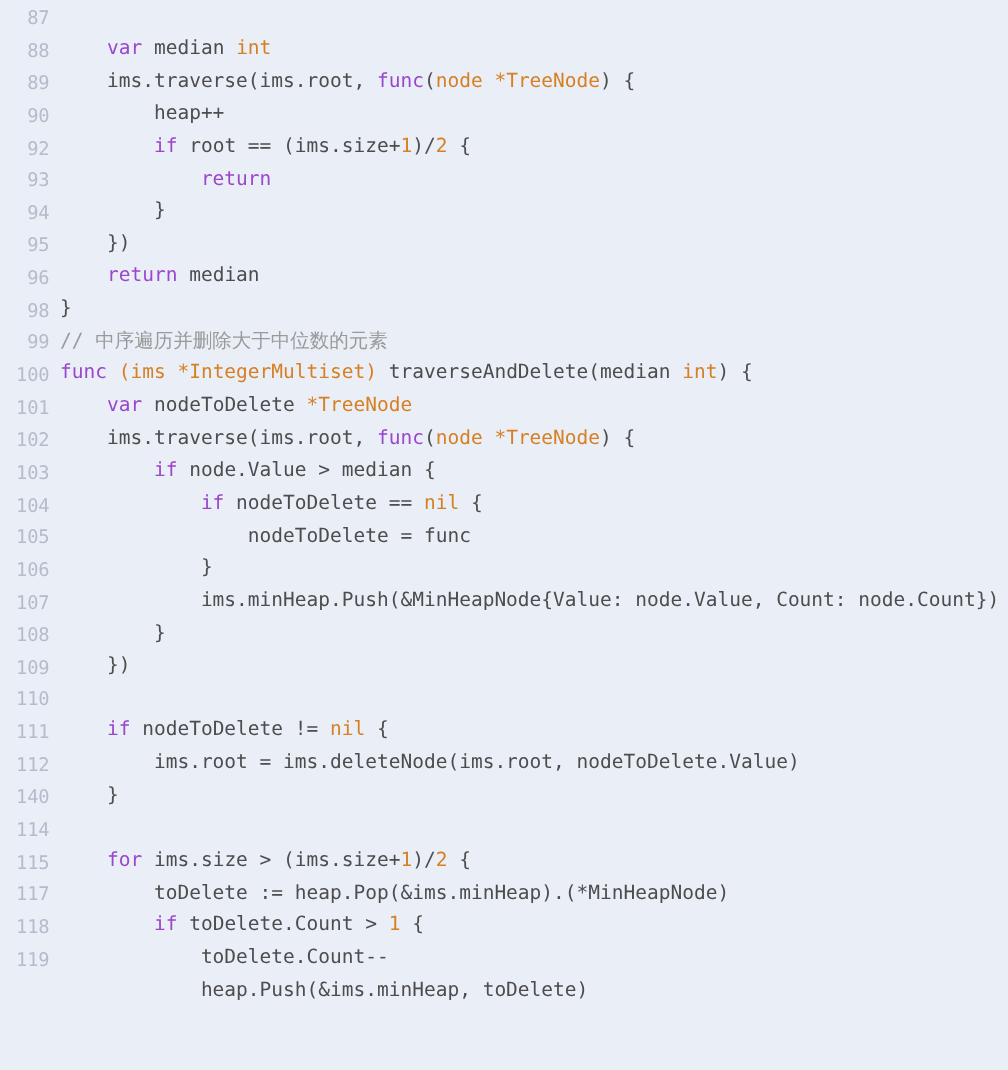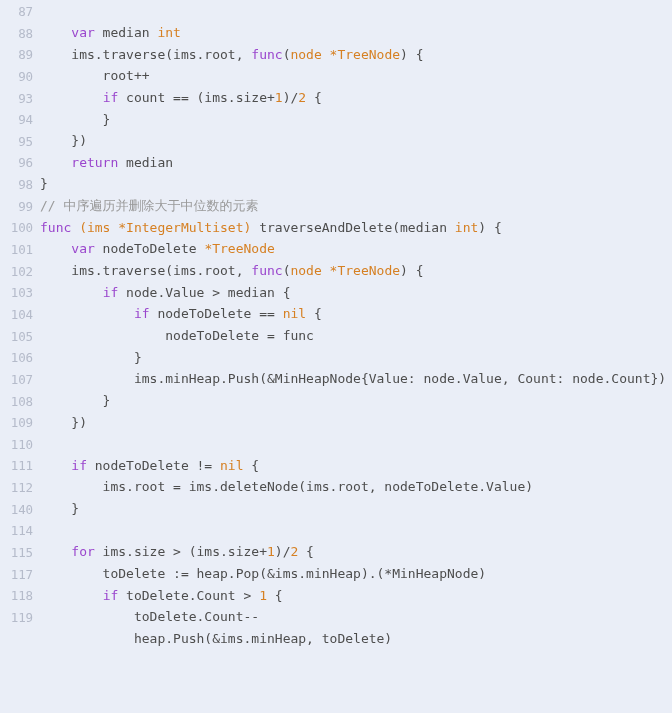--- a/index.html
+++ b/index.html
@@ -53,22 +53,23 @@
   .num { color: #d68023; }
   .cmt { color: #9a9a9a; }
   .pln { color: #4d4d4d; }
 </style>
 <style>.ln{color:#b5bbca;}.pln,.code-text{color:#4d4d4d;}.kw{color:#9a46cd;}.typ{color:#d68023;}.num{color:#d68023;}.cmt{color:#9a9a9a;text-align:center;}</style></head>
 <body>
 
 <div id="code-block" style="background: rgb(234, 238, 247);">
     <div class="code-line"><div class="ln">87</div><div class="code-text"><span class="pln">    </span><span class="kw">var</span><span class="pln"> median </span><span class="typ">int</span></div></div>
     <div class="code-line"><div class="ln">88</div><div class="code-text"><span class="pln">    ims.traverse(ims.root, </span><span class="kw">func</span><span class="pln">(</span><span class="typ">node *TreeNode</span><span class="pln">) {</span></div></div>
-    <div class="code-line"><div class="ln">89</div><div class="code-text"><span class="pln">        root++</span></div></div>
-    <div class="code-line"><div class="ln">90</div><div class="code-text"><span class="pln">        </span><span class="kw">if</span><span class="pln"> count == (ims.size+</span><span class="num">1</span><span class="pln">)/</span><span class="num">2</span><span class="pln"> {</span></div></div>
+    <div class="code-line"><div class="ln">89</div><div class="code-text"><span class="pln">        heap++</span></div></div>
+    <div class="code-line"><div class="ln">90</div><div class="code-text"><span class="pln">        </span><span class="kw">if</span><span class="pln"> root == (ims.size+</span><span class="num">1</span><span class="pln">)/</span><span class="num">2</span><span class="pln"> {</span></div></div>
+    <div class="code-line"><div class="ln">92</div><div class="code-text"><span class="pln">            </span><span class="kw">return</span></div></div>
     <div class="code-line"><div class="ln">93</div><div class="code-text"><span class="pln">        }</span></div></div>
     <div class="code-line"><div class="ln">94</div><div class="code-text"><span class="pln">    })</span></div></div>
     <div class="code-line"><div class="ln">95</div><div class="code-text"><span class="pln">    </span><span class="kw">return</span><span class="pln"> median</span></div></div>
     <div class="code-line"><div class="ln">96</div><div class="code-text"><span class="pln">}</span></div></div>
     <div class="code-line"><div class="ln">98</div><div class="code-text"><span class="cmt">// 中序遍历并删除大于中位数的元素</span></div></div>
     <div class="code-line"><div class="ln">99</div><div class="code-text"><span class="kw">func</span><span class="pln"> </span><span class="typ">(ims *IntegerMultiset)</span><span class="pln"> traverseAndDelete(median </span><span class="typ">int</span><span class="pln">) {</span></div></div>
     <div class="code-line"><div class="ln">100</div><div class="code-text"><span class="pln">    </span><span class="kw">var</span><span class="pln"> nodeToDelete </span><span class="typ">*TreeNode</span></div></div>
     <div class="code-line"><div class="ln">101</div><div class="code-text"><span class="pln">    ims.traverse(ims.root, </span><span class="kw">func</span><span class="pln">(</span><span class="typ">node *TreeNode</span><span class="pln">) {</span></div></div>
     <div class="code-line"><div class="ln">102</div><div class="code-text"><span class="pln">        </span><span class="kw">if</span><span class="pln"> node.Value &gt; median {</span></div></div>
     <div class="code-line"><div class="ln">103</div><div class="code-text"><span class="pln">            </span><span class="kw">if</span><span class="pln"> nodeToDelete == </span><span class="typ">nil</span><span class="pln"> {</span></div></div>

